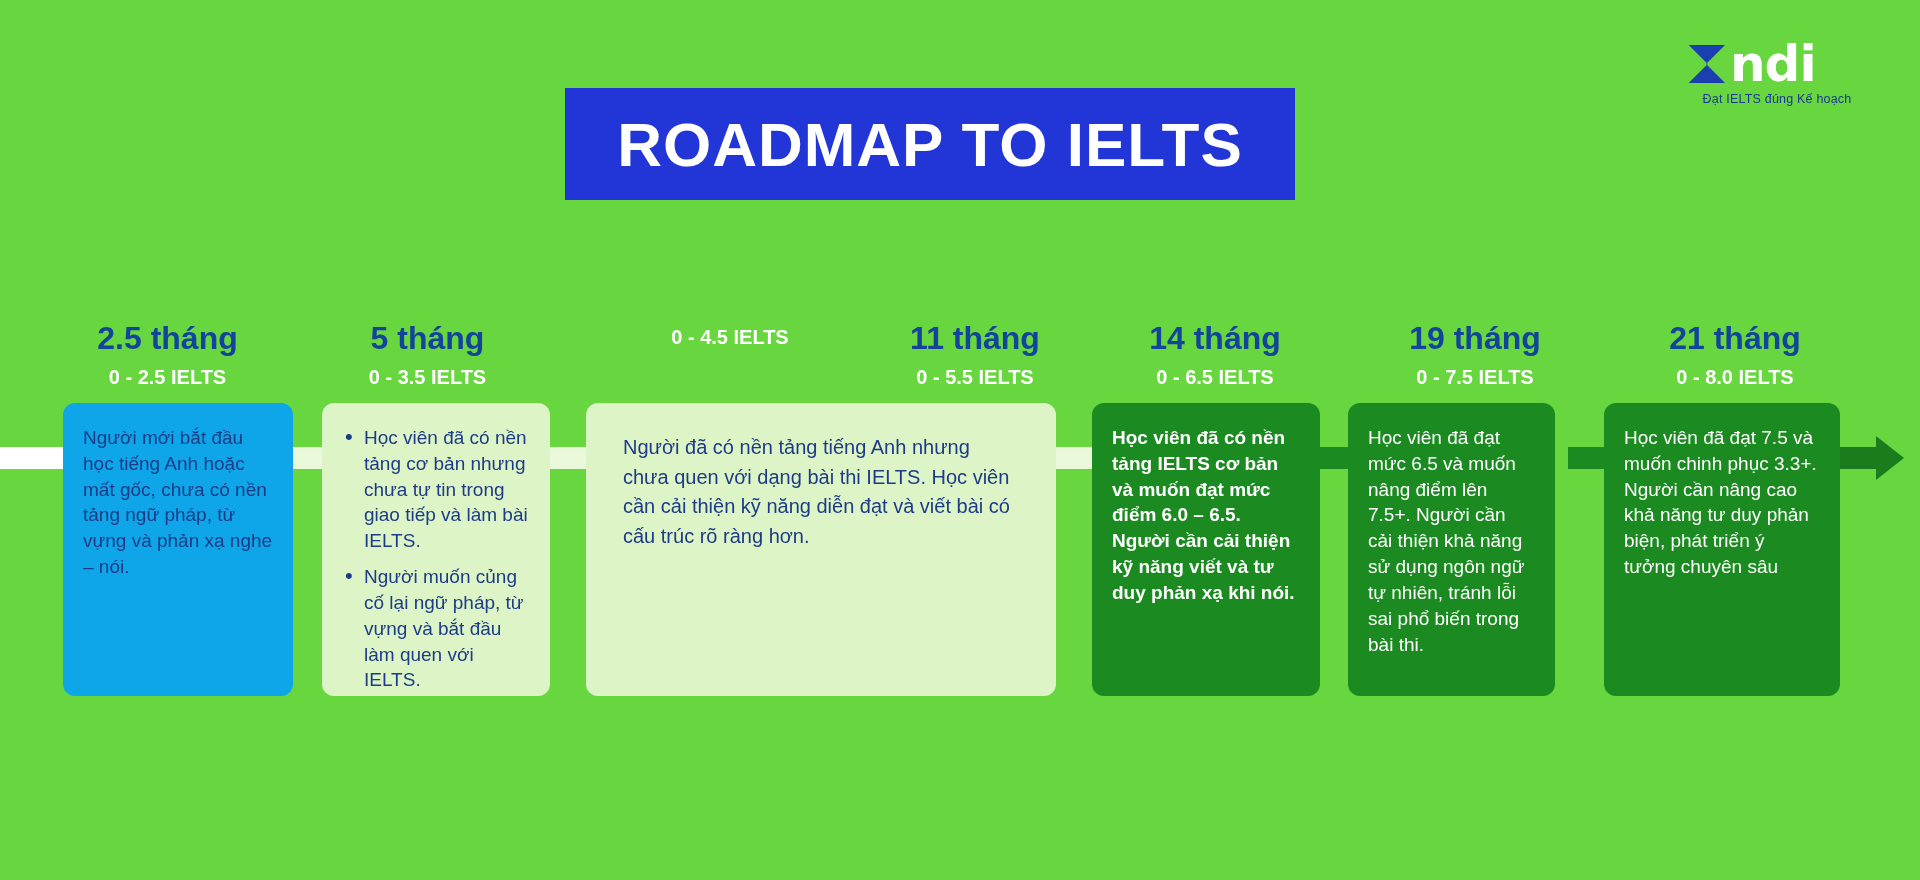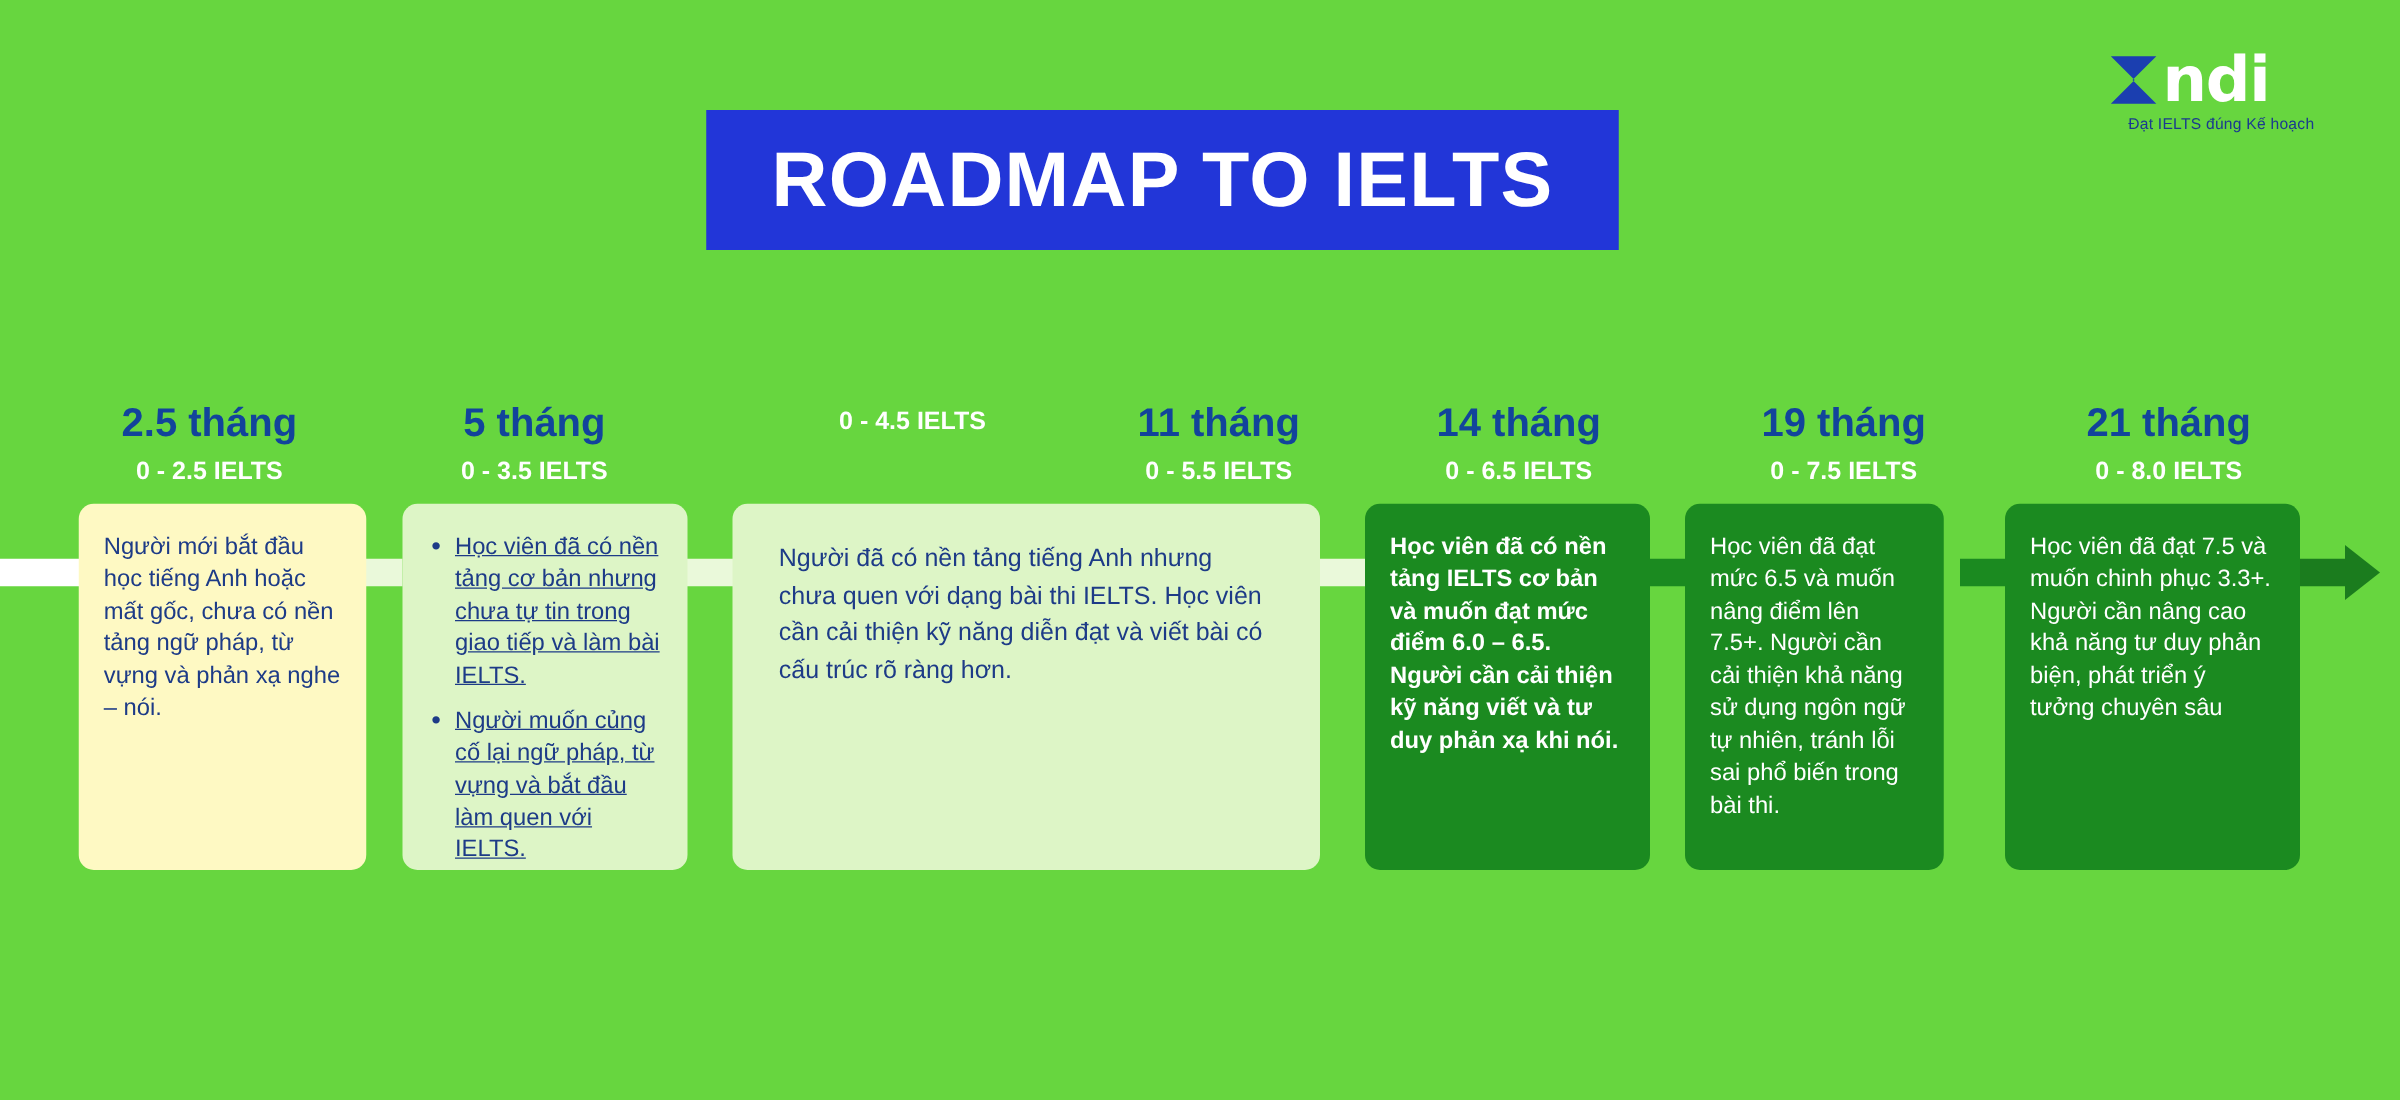--- a/index.html
+++ b/index.html
@@ -45,21 +45,21 @@
     border-left: 28px solid #1b7c1e;
   }
 
   
   .card {
     position: absolute; border-radius: 12px; padding: 22px 20px;
     font-size: 19px; line-height: 1.36; overflow: hidden;
   }
   .card.wide { font-size: 20px; line-height: 1.48; padding: 30px 37px; }
   .card p { margin: 0; }
-  .card ul { list-style: none; margin: 0; padding: 0; text-decoration: underline; }
+  .card ul { list-style: none; margin: 0; padding: 0; }
   .card li { position: relative; padding-left: 22px; margin-bottom: 10px; }
   .card li:last-child { margin-bottom: 0; }
   .card li::before {
     content: "•"; position: absolute; left: 3px; top: -2px; font-size: 22px; line-height: 1.3;
   }
 </style>
 </head>
 <body>
 
 <div id="stage">
@@ -110,21 +110,21 @@
 
   <div class="seg" style="left:0px;width:66px;background:#ffffff;"></div>
   <div class="seg" style="left:292px;width:30px;background:#eaf9da;"></div>
   <div class="seg" style="left:548px;width:40px;background:#eaf9da;"></div>
   <div class="seg" style="left:1050px;width:42px;background:#eaf9da;"></div>
   <div class="seg" style="left:1312px;width:36px;background:#1b8a20;"></div>
   <div class="seg" style="left:1568px;width:36px;background:#1b8a20;"></div>
   <div class="seg" style="left:1840px;width:42px;background:#1b7c1e;"></div>
   <div class="arrow-head"></div>
 
-  <div class="card" id="c1" style="left:63px;top:403px;width:230px;height:293px;background:#fef9c3;color:#1d3b87;">
+  <div class="card" id="c1" style="left:63px;top:403px;width:230px;height:293px;background:#0ea5e9;color:#1d3b87;">
     <p>Người mới bắt đầu học tiếng Anh hoặc mất gốc, chưa có nền tảng ngữ pháp, từ vựng và phản xạ nghe – nói.</p>
   </div>
 
   <div class="card" id="c2" style="left:322px;top:403px;width:228px;height:293px;background:#ddf5c6;color:#1d3b87;">
     <ul>
       <li>Học viên đã có nền tảng cơ bản nhưng chưa tự tin trong giao tiếp và làm bài IELTS.</li>
       <li>Người muốn củng cố lại ngữ pháp, từ vựng và bắt đầu làm quen với IELTS.</li>
     </ul>
   </div>
 

